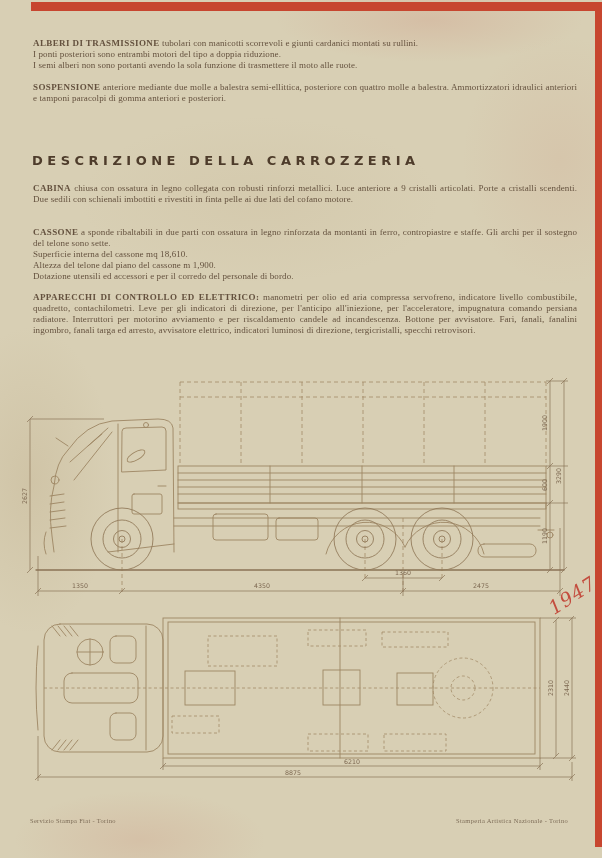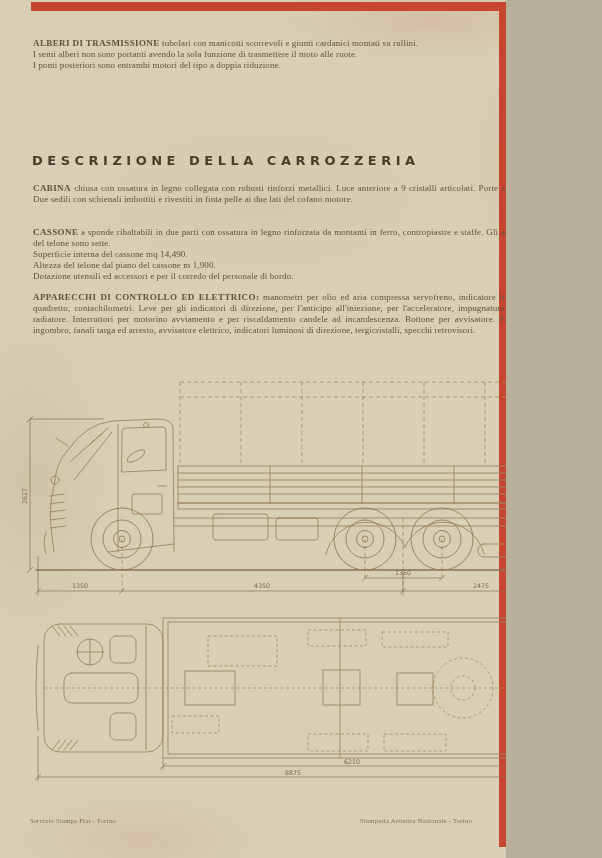--- a/index.html
+++ b/index.html
@@ -1,17 +1,17 @@
 <!DOCTYPE html>
 <html><head>
 <meta charset="utf-8">
 <style>
   html,body{margin:0;padding:0;background:#b9b09a;}
   .page{
-    position:relative;width:506px;height:858px;overflow:hidden;
+    position:relative;width:602px;height:858px;overflow:hidden;
     background:
       radial-gradient(220px 60px at 430px 20px, rgba(201,122,106,.20), rgba(201,122,106,0) 70%),
       radial-gradient(140px 180px at 560px 160px, rgba(199,130,110,.12), rgba(199,130,110,0) 70%),
       radial-gradient(180px 70px at 140px 840px, rgba(196,118,100,.16), rgba(196,118,100,0) 70%),
       radial-gradient(120px 220px at 30px 480px, rgba(170,146,105,.18), rgba(170,146,105,0) 70%),
       radial-gradient(260px 120px at 260px 200px, rgba(178,152,112,.10), rgba(178,152,112,0) 70%),
       #d8cfb4;
     font-family:"Liberation Serif",serif;color:#63503d;
   }
   .redbar-top{position:absolute;left:31px;top:2px;width:571px;height:9px;background:#c7462f;}
@@ -35,37 +35,41 @@
 <body>
 
 <div class="page">
 
   <div class="redbar-top"></div>
   <div class="redbar-right"></div>
 
   <p class="para" style="top:38px">
     <span class="lead">ALBERI DI TRASMISSIONE</span>
     <span>tubolari con manicotti scorrevoli e giunti cardanici montati su rullini.</span>
+    <span class="line">I ponti posteriori sono entrambi motori del tipo a doppia riduzione.</span>
     <span class="line">I semi alberi non sono portanti avendo la sola funzione di trasmettere il moto alle ruote.</span>
-    <span class="line">I ponti posteriori sono entrambi motori del tipo a doppia riduzione.</span>
-  </p>
-
+  </p>
+
+  <p class="para" style="top:82px">
+    <span class="lead">SOSPENSIONE</span>
+    <span>anteriore mediante due molle a balestra semi-ellittica, posteriore con quattro molle a balestra. Ammortizzatori idraulici anteriori e tamponi paracolpi di gomma anteriori e posteriori.</span>
+  </p>
 
 
   <h1 class="heading">DESCRIZIONE DELLA CARROZZERIA</h1>
 
   <p class="para" style="top:183px">
     <span class="lead">CABINA</span>
     <span>chiusa con ossatura in legno collegata con robusti rinforzi metallici. Luce anteriore a 9 cristalli articolati. Porte a cristalli scendenti. Due sedili con schienali imbottiti e rivestiti in finta pelle ai due lati del cofano motore.</span>
   </p>
 
   <p class="para" style="top:227px">
     <span class="lead">CASSONE</span>
     <span>a sponde ribaltabili in due parti con ossatura in legno rinforzata da montanti in ferro, contropiastre e staffe. Gli archi per il sostegno del telone sono sette.</span>
-    <span class="line">Superficie interna del cassone mq 14,490.</span>
+    <span class="line">Superficie interna del cassone mq 18,610.</span>
     <span class="line">Altezza del telone dal piano del cassone m 1,900.</span>
     <span class="line">Dotazione utensili ed accessori e per il corredo del personale di bordo.</span>
   </p>
 
   <p class="para" style="top:292px">
     <span class="lead">APPARECCHI DI CONTROLLO ED ELETTRICO:</span>
     <span>manometri per olio ed aria compressa servofreno, indicatore livello combustibile, quadretto, contachilometri. Leve per gli indicatori di direzione, per l'anticipo all'iniezione, per l'acceleratore, impugnatura comando persiana radiatore. Interruttori per motorino avviamento e per riscaldamento candele ad incandescenza. Bottone per avvisatore. Fari, fanali, fanalini ingombro, fanali targa ed arresto, avvisatore elettrico, indicatori luminosi di direzione, tergicristalli, specchi retrovisori.</span>
   </p>
 
   <svg class="drawing" style="left:8px;top:368px" width="586" height="246" viewBox="0 0 586 246">

